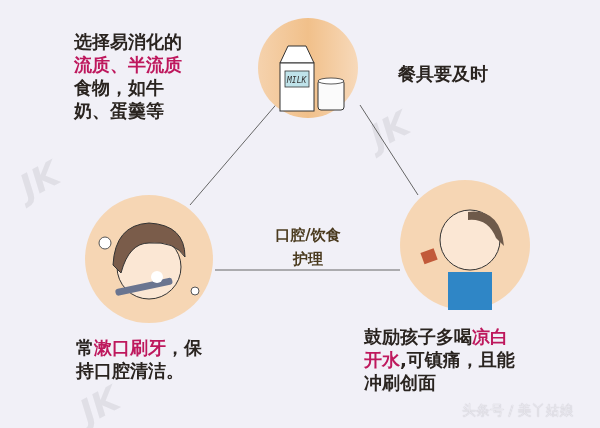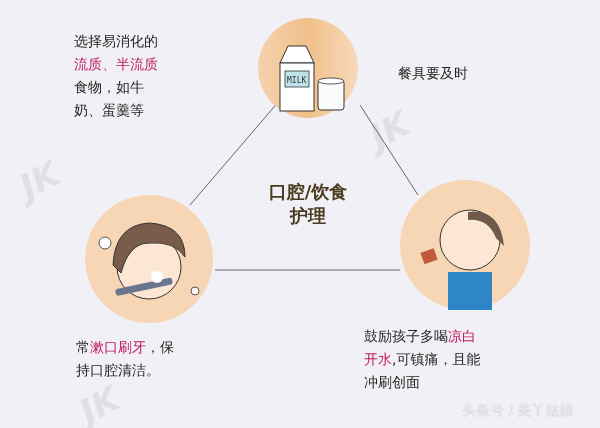--- a/index.html
+++ b/index.html
@@ -1,21 +1,21 @@
 <!DOCTYPE html>
 <html><head>
 <meta charset="utf-8">
 <style>
   html,body{margin:0;padding:0;}
   body{width:600px;height:428px;background:#f1f0f7;position:relative;overflow:hidden;font-family:"DejaVu Sans","Liberation Sans",sans-serif;}
   .abs{position:absolute;}
-  .txt{font-size:14px;line-height:23px;color:#2a2420;font-weight:normal;}
+  .txt{font-size:18px;line-height:23px;color:#2a2420;font-weight:bold;}
   .hl{color:#be185d;}
-  .circle{border-radius:50%;background:#f6d6b4;}
-  .center{font-size:18px;line-height:24px;color:#4a3a1e;font-weight:bold;text-align:center;}
+  .circle{border-radius:50%;background:#f6d6b4;font-style:italic;}
+  .center{font-size:15px;line-height:24px;color:#4a3a1e;font-weight:bold;text-align:center;margin-top:43px;}
   .wm{color:#e0dfe6;font-style:italic;font-weight:bold;font-size:34px;transform:rotate(-28deg);}
   .footer{font-size:14px;color:#e9e8ee;text-shadow:0 0 1px #b5b3bd;}
 </style>
 </head>
 <body>
 
 <div class="abs wm" style="left:20px;top:160px;">JK</div>
 <div class="abs wm" style="left:370px;top:110px;">JK</div>
 <div class="abs wm" style="left:80px;top:385px;">JK</div>
 

